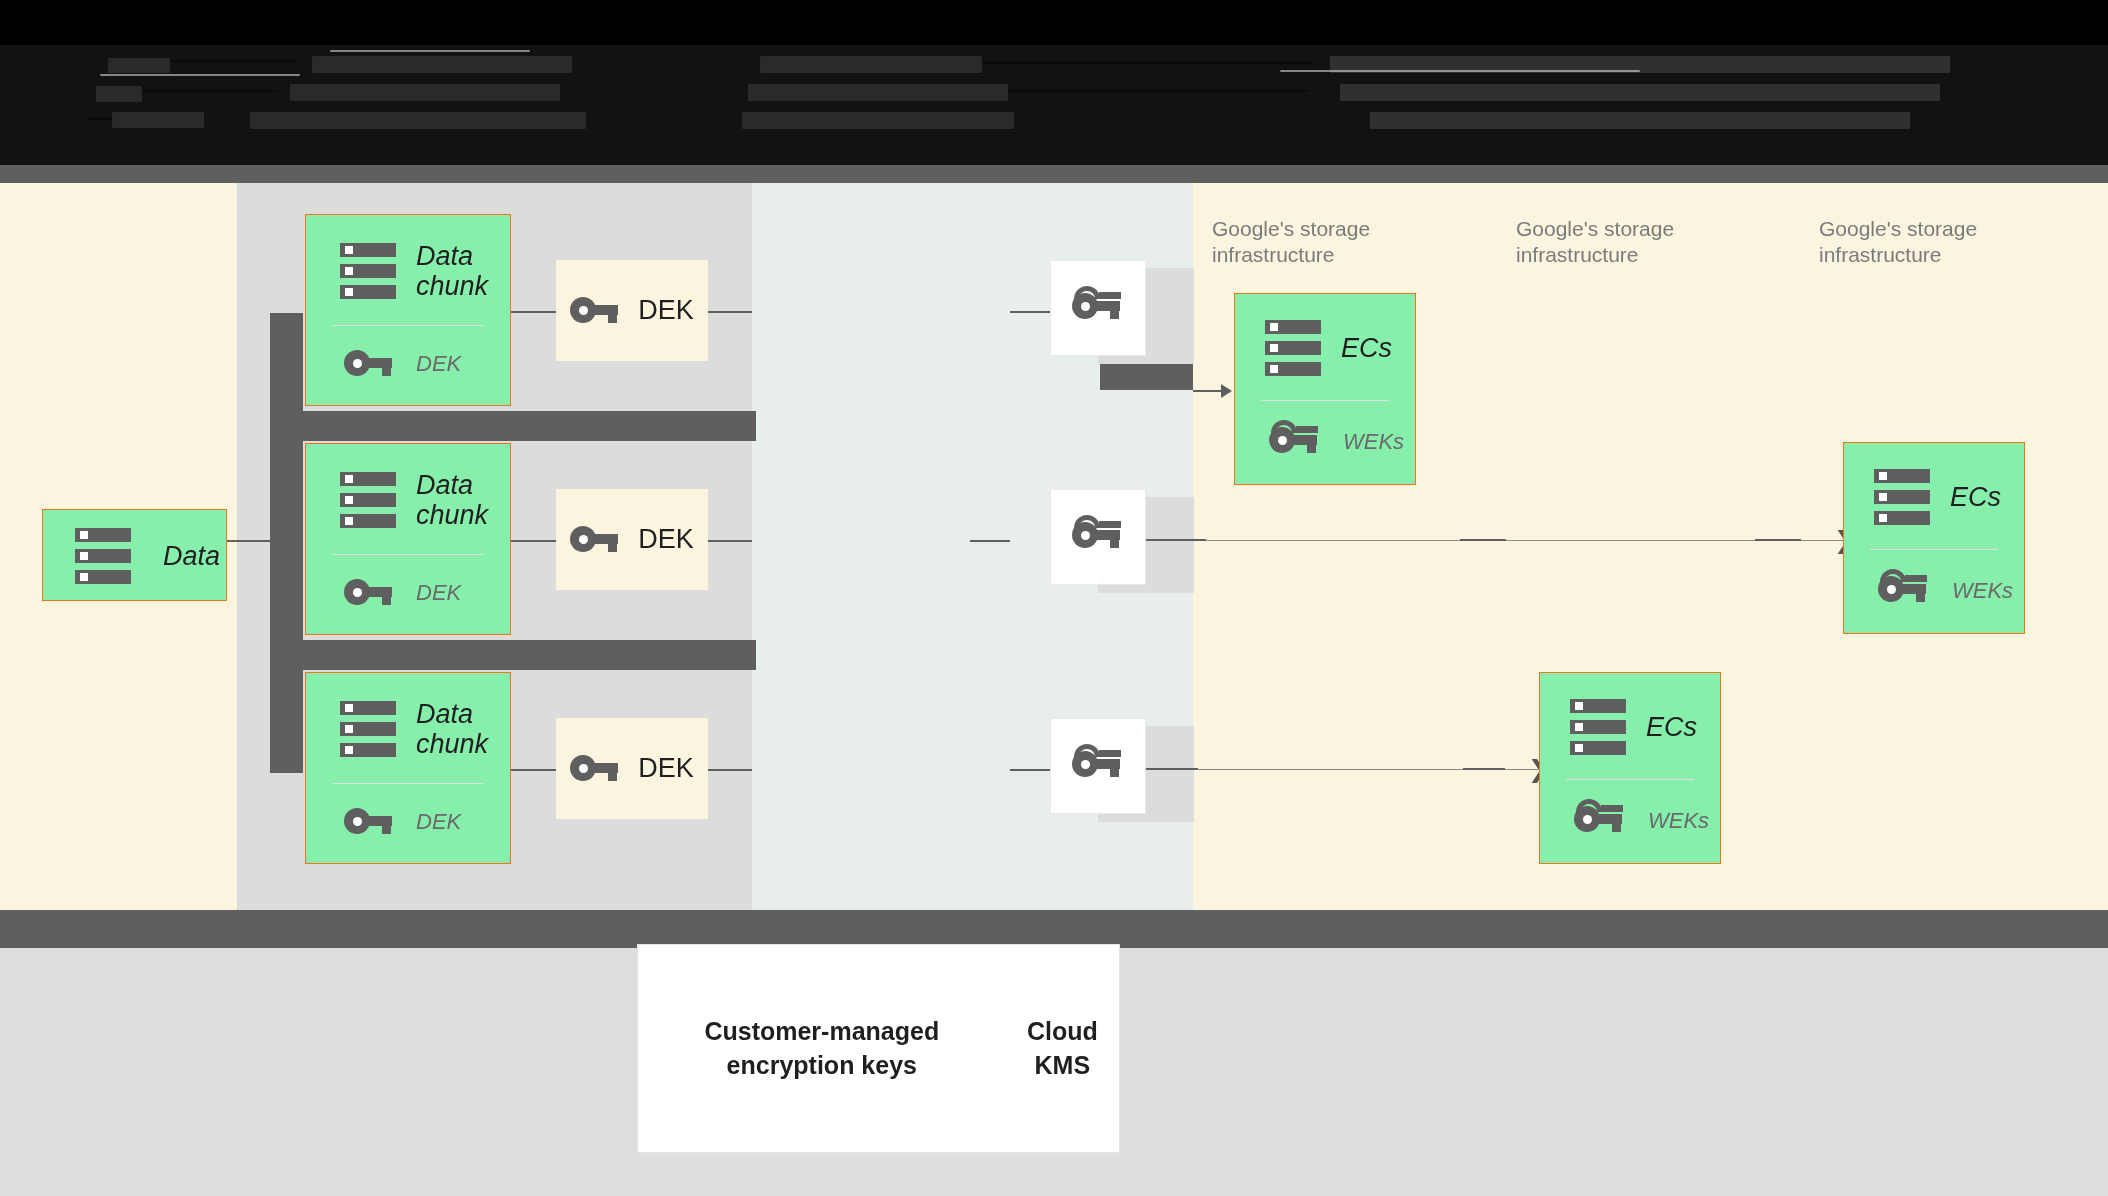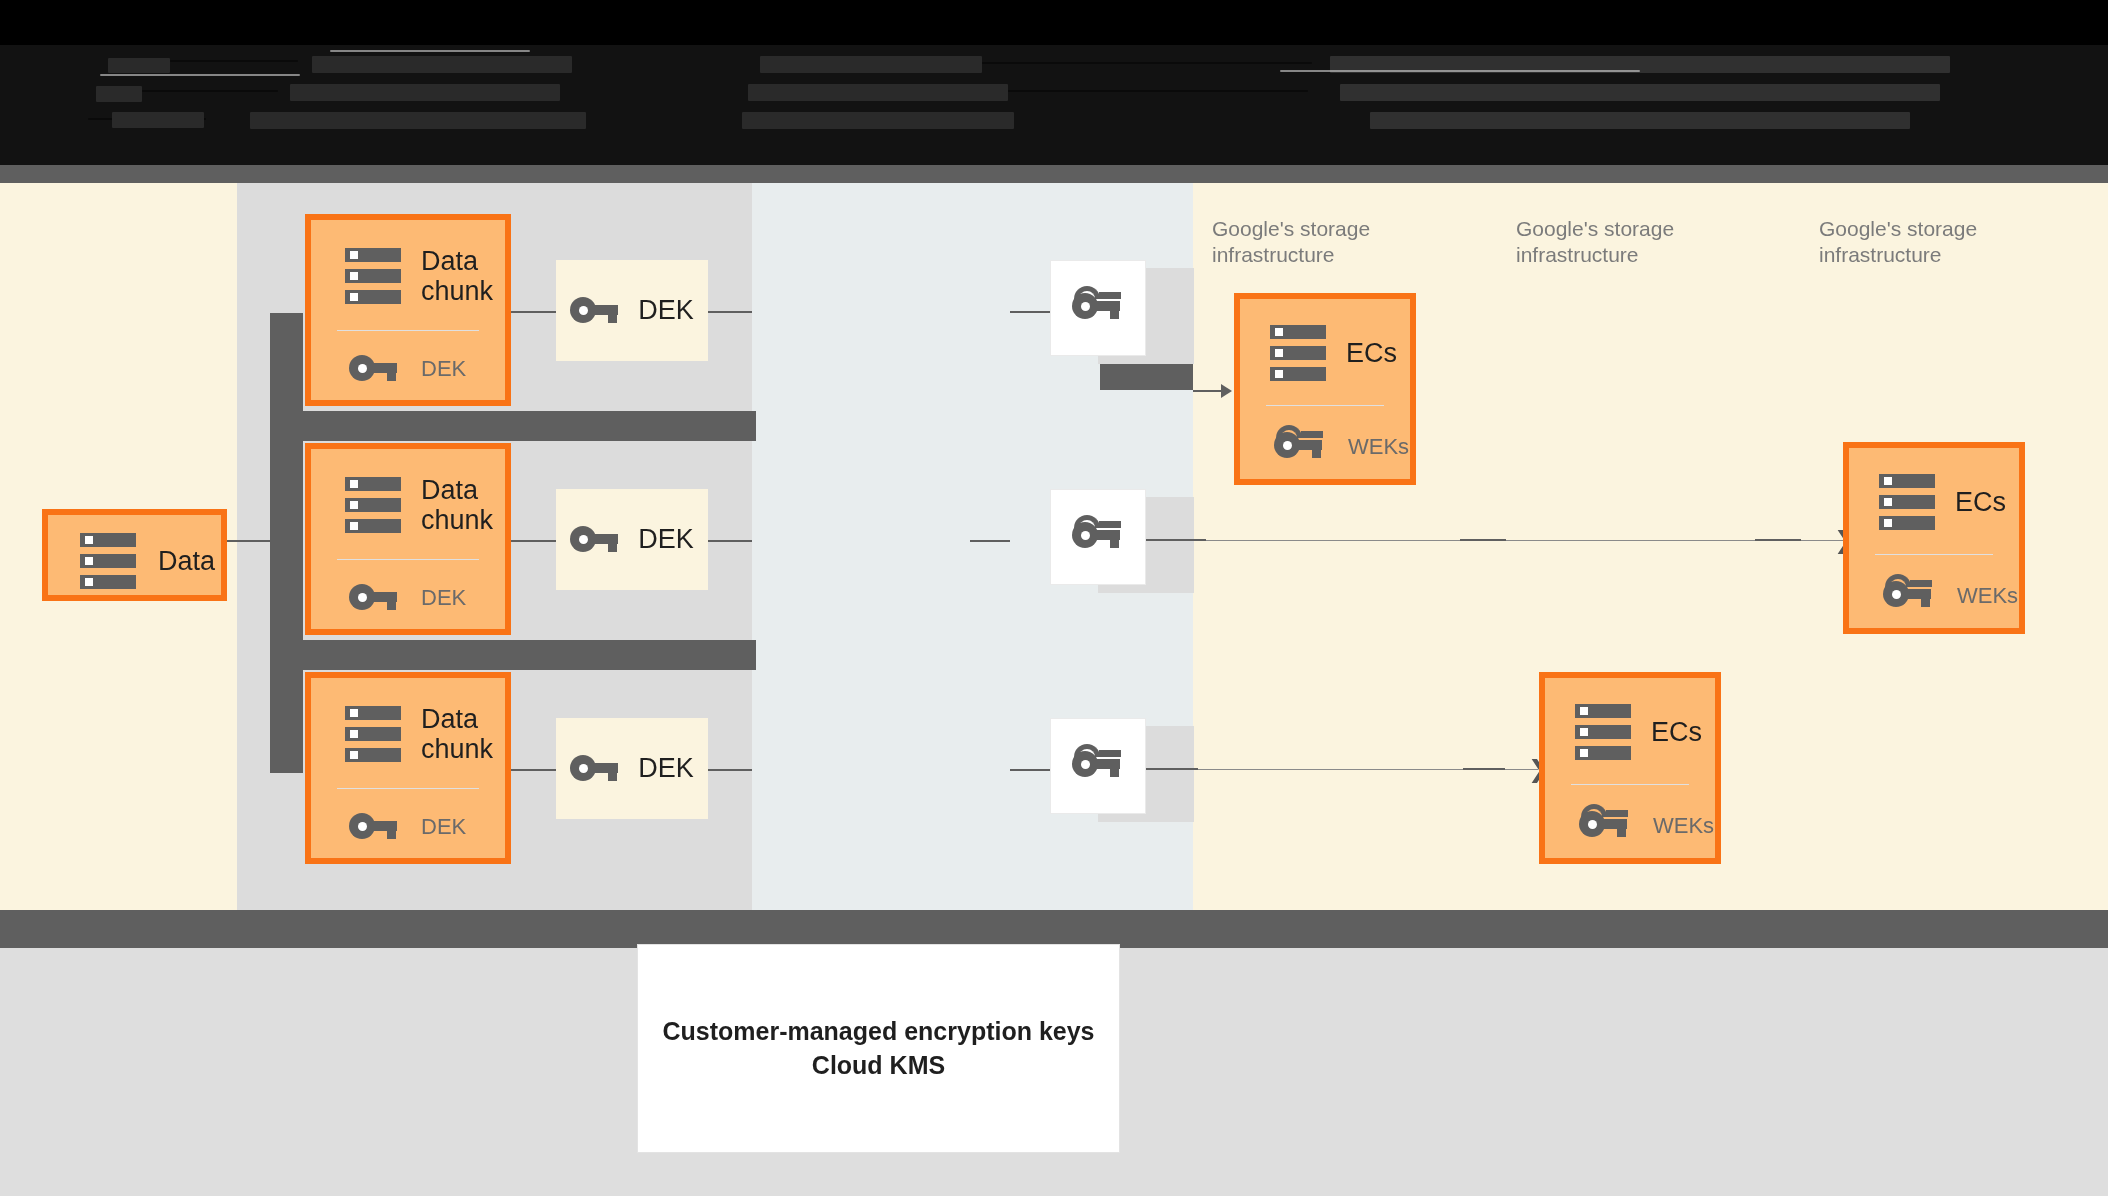--- a/index.html
+++ b/index.html
@@ -35,21 +35,21 @@
 
   
   .line{position:absolute;height:2px;background:#5f5f5f;}
   .line.thin{background:#8a8a8a;height:1px;}
 
   
   .arrowhead{position:absolute;width:0;height:0;border-top:7px solid transparent;border-bottom:7px solid transparent;border-left:11px solid #5f5f5f;}
   .arrow-chev{position:absolute;font-size:24px;line-height:1;color:#555;}
 
   
-  .card{position:absolute;background:#fdba74;border:6px solid #f97316;box-sizing:border-box;}
+  .card{position:absolute;background:#86efac;border:1px solid #f97316;box-sizing:border-box;font-style:italic;}
   .card .row{display:flex;align-items:center;}
   .card-title{font-size:27px;color:#1f1f1f;line-height:1.12;}
   .card-sub{font-size:22px;color:#6a6a6a;}
   .divider{height:1px;background:#e0e0e0;margin:0 26px;}
 
   
   .svr{display:inline-block;flex:0 0 auto;}
   .svr i{display:block;width:56px;height:14px;background:#5f5f5f;margin-bottom:7px;position:relative;}
   .svr i:last-child{margin-bottom:0;}
   .svr i:before{content:"";position:absolute;left:5px;top:3px;width:8px;height:8px;background:#fff;}
@@ -72,21 +72,21 @@
 
   
   .keytile{position:absolute;background:#fff;border:1px solid #eaeaea;display:flex;align-items:center;justify-content:center;box-sizing:border-box;}
   .keytile-shadow{position:absolute;background:#dcdcdc;}
 
   
   .infra{position:absolute;font-size:21px;line-height:1.26;color:#7b7b7b;}
 
   
   .caption{position:absolute;background:#fff;border:1px solid #e3e3e3;box-sizing:border-box;
-           display:flex;flex-direction:column;align-items:center;justify-content:center;text-align:center;}
+           display:flex;align-items:center;justify-content:center;text-align:center;}
   .caption .strong{font-size:25px;font-weight:bold;color:#1f1f1f;line-height:1.34;}
   .caption .regular{font-size:25px;color:#1f1f1f;line-height:1.34;margin-top:30px;}
 </style>
 </head>
 <body>
 
 <div id="page">
 
   <div class="band band-black"></div>
   <div class="band band-legend"></div>
@@ -127,21 +127,21 @@
   <div class="bracket-arm arm2"></div>
   <div class="stub-top"></div>
 
   <div class="card" style="left:42px;top:509px;width:185px;height:92px;">
     <div class="row" style="height:92px;padding-left:32px;">
       <span class="svr">
           <i></i>
           <i></i>
           <i></i>
         </span>
-      <span class="card-title" style="margin-left:22px;">Data</span>
+      <span class="card-title" style="margin-left:32px;">Data</span>
     </div>
   </div>
   <div class="line" style="left:227px;top:540px;width:48px;"></div>
 
   <div class="card" style="left:305px;top:214px;width:206px;height:192px;">
     <div class="row" style="padding:26px 0 0 34px;">
       <span class="svr">
           <i></i>
           <i></i>
           <i></i>

